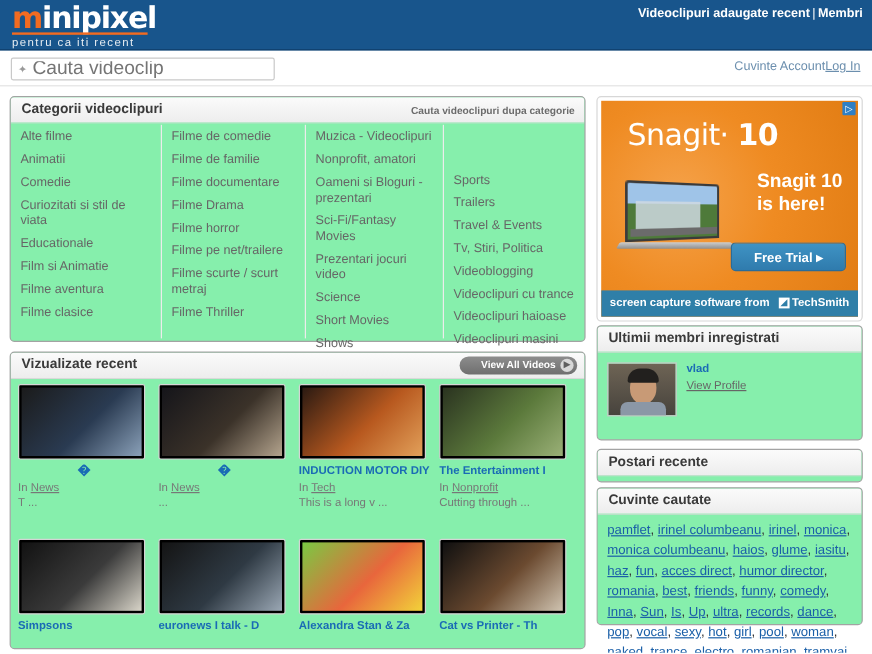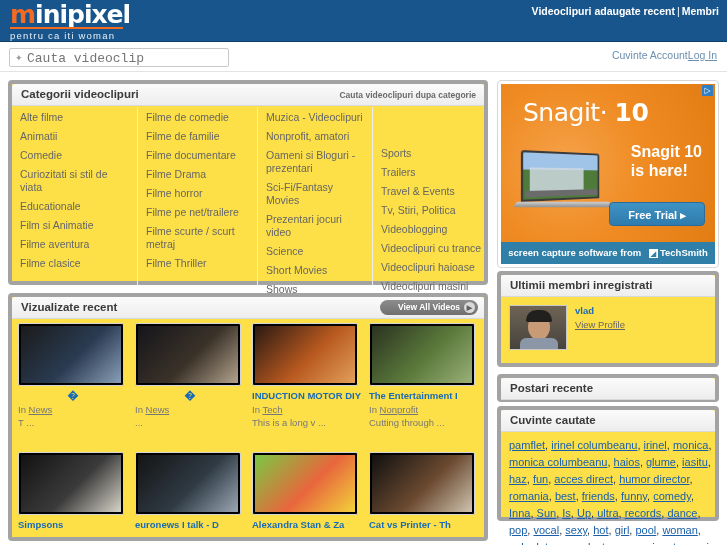--- a/index.html
+++ b/index.html
@@ -67,36 +67,36 @@
   }
   #search-icon {
     position: absolute; left: 5px; top: 5px;
     width: 8px; height: 8px;
     color: #9a9a9a; font-size: 9px; line-height: 8px;
   }
   #search-input {
     position: absolute; left: 17px; top: 2px;
     width: 196px; height: 14px;
     border: 0; outline: 0; padding: 0;
-    font-family: Liberation Mono, monospace;
-    font-size: 13px; color: #9a9a9a; background: transparent;
+    font-family: Liberation Sans, sans-serif;
+    font-size: 16px; color: #9a9a9a; background: transparent;
   }
   #account-links {
     position: absolute; right: 10px; top: 6px;
     font-size: 10.5px; color: #6c8fae;
     white-space: nowrap;
   }
   #account-links .reg { color: #6c8fae; }
   #account-links .login { color: #6c8fae; text-decoration: underline; }
 
   
   .panel {
     position: absolute;
-    background: #fde047;
-    border: 4px solid #a3a3a3;
+    background: #86efac;
+    border: 1px solid #a3a3a3;
     border-radius: 4px;
   }
   .panel-head {
     height: 22px;
     background: linear-gradient(#fbfbfb, #ededed);
     border-bottom: 1px solid #d9d9d9;
     border-radius: 3px 3px 0 0;
     position: relative;
   }
   .panel-title {
@@ -291,21 +291,21 @@
   }
   #tags-body a { color: #1a5fa8; text-decoration: underline; }
 </style>
 </head>
 <body>
 
 <div id="topbar">
   <div id="logo-block">
     <div id="logo-word"><span class="m">m</span><span>inipixel</span></div>
     <div id="logo-underline"></div>
-    <div id="logo-tag">pentru  ca  iti  woman</div>
+    <div id="logo-tag">pentru  ca  iti  recent</div>
   </div>
   <div id="toplinks">
     <span>Videoclipuri adaugate recent</span><span class="sep">|</span><span>Membri</span>
   </div>
 </div>
 
 <div id="searchband">
   <div id="search-wrap">
     <div id="search-icon">✦</div>
     <input id="search-input" placeholder="Cauta videoclip" style="">

